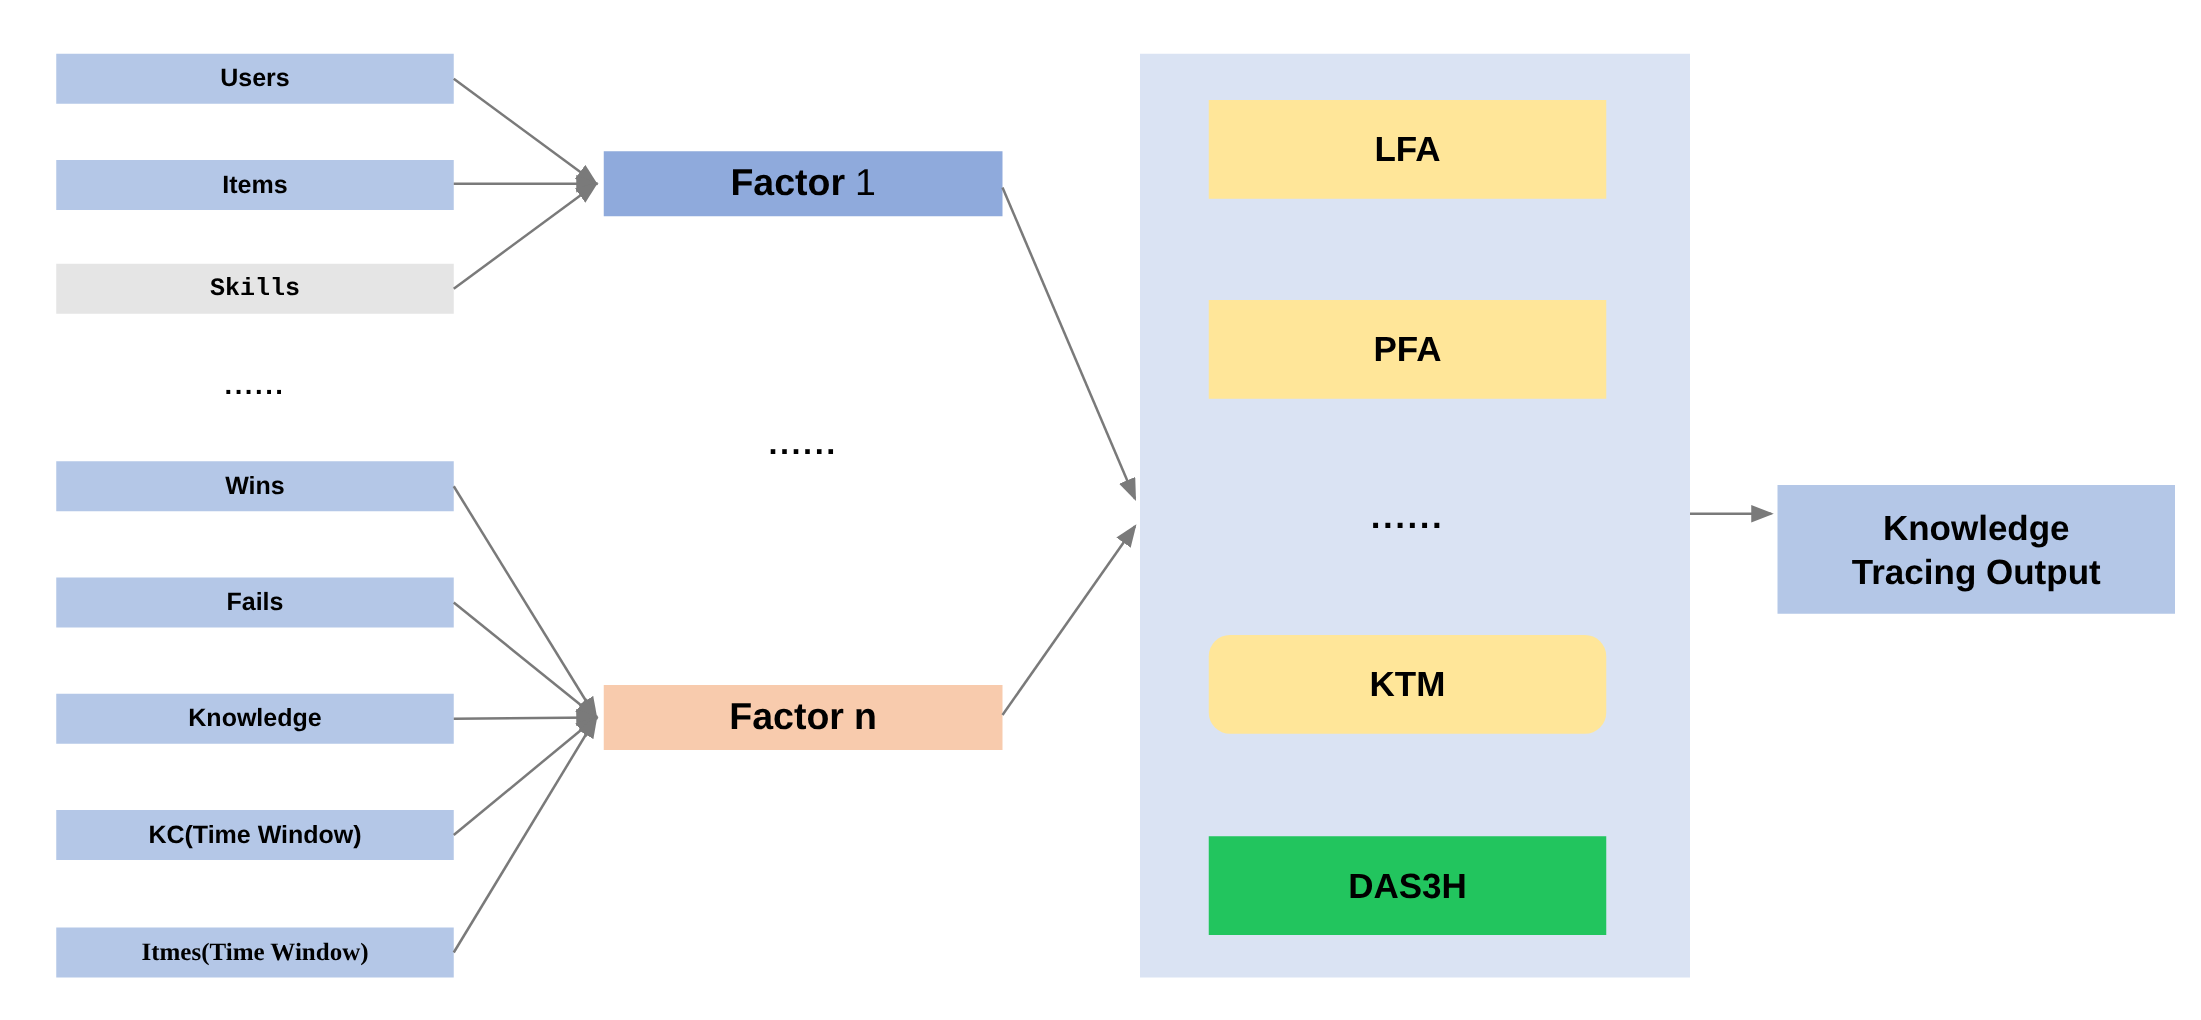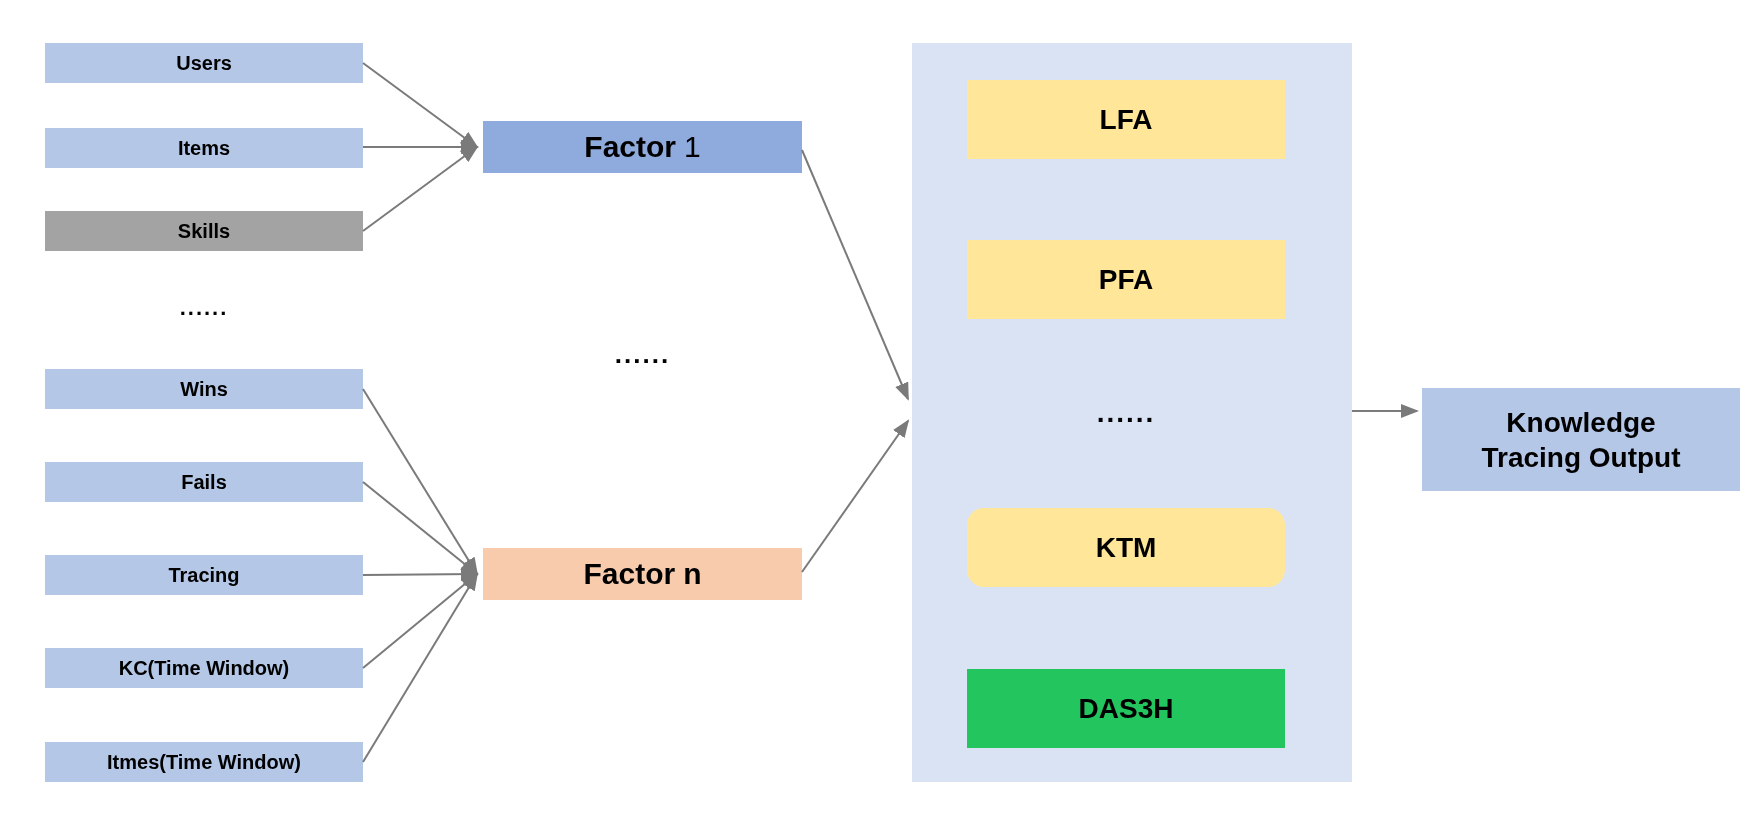--- a/index.html
+++ b/index.html
@@ -64,29 +64,29 @@
 
       <line x1="802" y1="150" x2="908" y2="399" marker-end="url(#arrowhead)"></line>
       <line x1="802" y1="572" x2="908" y2="421" marker-end="url(#arrowhead)"></line>
 
       <line x1="1352" y1="411" x2="1417" y2="411" marker-end="url(#arrowhead)"></line>
     </g>
   </svg>
 
   <div class="box input-box node" style="top: 43px; background-color: rgb(180, 199, 231);">Users</div>
   <div class="box input-box node" style="top: 128px; background-color: rgb(180, 199, 231);">Items</div>
-  <div class="box input-box node" style="top: 211px; background-color: #a3a3a3;">Skills</div>
+  <div class="box input-box node" style="top: 211px; background-color: #e5e5e5; font-family: Liberation Mono, monospace;">Skills</div>
 
   <div class="ellipsis node" style="left:45px;top:290px;width:318px;height:36px;font-size:22px;">......</div>
 
   <div class="box input-box node" style="top: 369px; background-color: rgb(180, 199, 231);">Wins</div>
   <div class="box input-box node" style="top: 462px; background-color: rgb(180, 199, 231);">Fails</div>
-  <div class="box input-box node" style="top: 555px; background-color: rgb(180, 199, 231);">Tracing</div>
+  <div class="box input-box node" style="top: 555px; background-color: rgb(180, 199, 231);">Knowledge</div>
   <div class="box input-box node" style="top: 648px; background-color: rgb(180, 199, 231);">KC(Time Window)</div>
-  <div class="box input-box node" style="top: 742px; background-color: rgb(180, 199, 231);">Itmes(Time Window)</div>
+  <div class="box input-box node" style="top: 742px; background-color: rgb(180, 199, 231); font-family: Liberation Serif, serif;">Itmes(Time Window)</div>
 
   <div class="box factor-box node" style="top: 121px; background-color: rgb(143, 170, 220);">
     <span>Factor</span>
       <span class="idx-light">1</span>
   </div>
 
   <div class="ellipsis node" style="left:483px;top:336px;width:319px;height:36px;font-size:26px;">......</div>
 
   <div class="box factor-box node" style="top: 548px; background-color: rgb(248, 203, 173);">
     <span>Factor</span>

